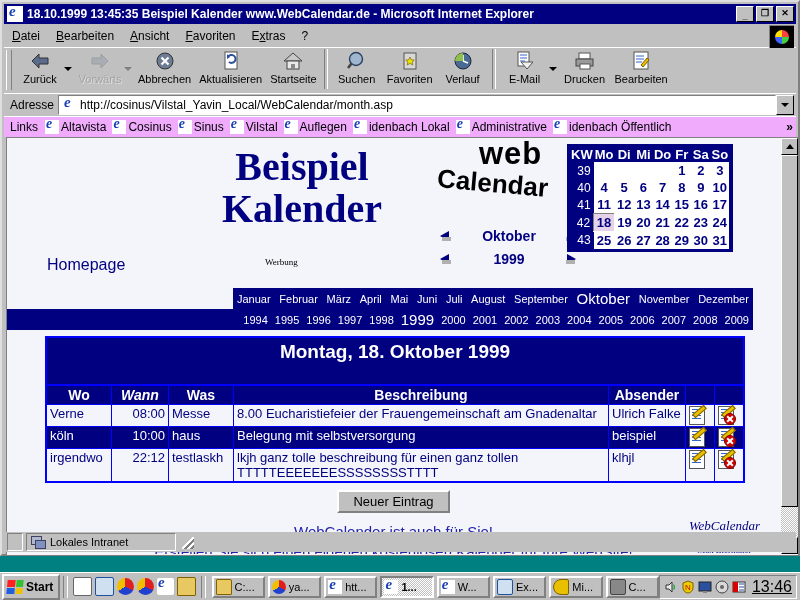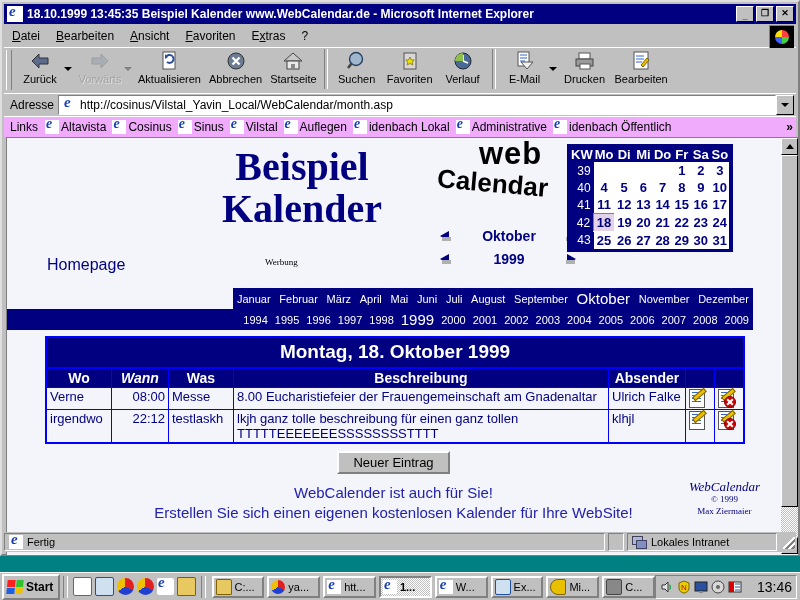--- a/index.html
+++ b/index.html
@@ -248,21 +248,21 @@
   }
   .years span{color:#fff;font-size:11px;}
   .years span.cur{font-size:15px;}
   
   .evtable{
     margin:6px 0 0 38px;width:700px;border-collapse:collapse;
     background:#000080;border:2px solid #0000ff;
   }
   .evtable .daytitle{
     background:#000080;color:#fff;text-align:center;
-    font-size:19px;font-weight:bold;padding:3px 0 4px 0;
+    font-size:19px;font-weight:bold;padding:3px 0 21px 0;
     border-bottom:2px solid #0000ff;
   }
   .evtable th{
     background:#000080;color:#fff;font-size:14px;font-weight:bold;
     padding:1px 3px;border:1px solid #0000ff;text-align:center;
     white-space:nowrap;
   }
   .evtable td{
     background:#f4f4fb;color:#000080;font-size:13px;
     padding:1px 3px;border:1px solid #0000ff;vertical-align:top;
@@ -388,21 +388,21 @@
     background:repeating-conic-gradient(#c0c0c0 0% 25%, #ffffff 0% 50%) 0 0/2px 2px;
     font-weight:bold;
   }
   .taskbtn .tico{width:14px;height:14px;margin-right:3px;flex:0 0 auto;position:relative;}
   .tray{
     display:flex;align-items:center;height:22px;margin-right:3px;padding:0 4px;gap:3px;
     border-top:1px solid #808080;border-left:1px solid #808080;
     border-right:1px solid #fff;border-bottom:1px solid #fff;
   }
   .trayico{width:14px;height:14px;position:relative;}
-  .traytime{font-size:14px;margin-left:12px;}
+  .traytime{font-size:16px;margin-left:3px;text-decoration:underline;}
   
   .g-folder{background:#e8c860;border:1px solid #806000;border-radius:1px 2px 1px 1px;}
   .g-ie{background:#fff;overflow:hidden;}
   .g-ie:after{content:"e";position:absolute;left:1px;top:-4px;
     font-family:"Liberation Serif",serif;font-style:italic;font-size:15px;font-weight:bold;color:#1a3fb5;}
   .g-doc{background:#fff;border:1px solid #666;}
   .g-key{background:#e8c000;border:1px solid #806000;border-radius:50% 2px 2px 50%;}
   .g-cam{background:#888;border:1px solid #444;border-radius:2px;}
   .g-mag{background:#cfe0f0;border:1px solid #2050a0;border-radius:2px;}
   .g-ball{border-radius:50%;background:conic-gradient(#e02020 0 33%,#2040d0 0 66%,#f0c000 0 100%);}
@@ -457,36 +457,36 @@
             <path d="M13 4 L20 11 L13 18 L13 14 L4 14 L4 8 L13 8 Z" fill="#8f98a8" stroke="#777" stroke-width="1"></path>
           </svg>
       </div>
       <div class="lb">Vorwärts</div>
     </div>
     <div class="dropmark dis"></div>
 
     <div class="tbtn">
       <div class="ic">
         <svg width="24" height="22" viewBox="0 0 24 22">
+            <circle cx="12" cy="11" r="8" fill="#6b7c93" stroke="#333"></circle>
+            <path d="M8.5 7.5 L15.5 14.5 M15.5 7.5 L8.5 14.5" stroke="#fff" stroke-width="2.2"></path>
+          </svg>
+      </div>
+      <div class="lb">Abbrechen</div>
+    </div>
+
+    <div class="tbtn">
+      <div class="ic">
+        <svg width="24" height="22" viewBox="0 0 24 22">
             <rect x="6" y="2" width="12" height="17" fill="#fff" stroke="#555"></rect>
             <path d="M9 7 a4 4 0 1 1 1 5" fill="none" stroke="#2a4fa0" stroke-width="2"></path>
             <path d="M8 4 L11 7 L8 9 Z" fill="#2a4fa0"></path>
           </svg>
       </div>
       <div class="lb">Aktualisieren</div>
-    </div>
-
-    <div class="tbtn">
-      <div class="ic">
-        <svg width="24" height="22" viewBox="0 0 24 22">
-            <circle cx="12" cy="11" r="8" fill="#6b7c93" stroke="#333"></circle>
-            <path d="M8.5 7.5 L15.5 14.5 M15.5 7.5 L8.5 14.5" stroke="#fff" stroke-width="2.2"></path>
-          </svg>
-      </div>
-      <div class="lb">Abbrechen</div>
     </div>
 
     <div class="tbtn">
       <div class="ic">
         <svg width="24" height="22" viewBox="0 0 24 22">
             <path d="M12 3 L21 11 L3 11 Z" fill="#c9c9c9" stroke="#444"></path>
             <rect x="6" y="11" width="12" height="8" fill="#e8e8e8" stroke="#444"></rect>
             <rect x="10" y="14" width="4" height="5" fill="#888"></rect>
           </svg>
       </div>
@@ -771,20 +771,29 @@
           <tbody id="events-body">
             <tr>
               <td>Verne</td>
               <td class="num">08:00</td>
               <td>Messe</td>
               <td>8.00 Eucharistiefeier der Frauengemeinschaft am Gnadenaltar</td>
               <td>Ulrich Falke</td>
               <td class="acts" style="width: 24px;"><span class="docico"><span class="sheet"></span><span class="pencil"></span></span></td>
               <td class="acts" style="width: 24px;"><span class="docico"><span class="sheet"></span><span class="pencil"></span><span class="xmark"></span></span></td>
             </tr>
+            <tr class="hl">
+              <td>köln</td>
+              <td class="num">10:00</td>
+              <td>haus</td>
+              <td>Belegung mit selbstversorgung</td>
+              <td>beispiel</td>
+              <td class="acts" style="width: 24px;"><span class="docico"><span class="sheet"></span><span class="pencil"></span></span></td>
+              <td class="acts" style="width: 24px;"><span class="docico"><span class="sheet"></span><span class="pencil"></span><span class="xmark"></span></span></td>
+            </tr>
             <tr>
               <td>irgendwo</td>
               <td class="num">22:12</td>
               <td>testlaskh</td>
               <td>lkjh ganz tolle beschreibung für einen ganz tollen TTTTTEEEEEEESSSSSSSSTTTT</td>
               <td>klhjl</td>
               <td class="acts" style="width: 24px;"><span class="docico"><span class="sheet"></span><span class="pencil"></span></span></td>
               <td class="acts" style="width: 24px;"><span class="docico"><span class="sheet"></span><span class="pencil"></span><span class="xmark"></span></span></td>
             </tr>
           </tbody>
@@ -810,24 +819,20 @@
       <div class="sb-track">
         <div class="sb-thumb"></div>
       </div>
       <div class="sb-btn sb-dn" style="position:absolute;bottom:0;left:0;">
           <i></i>
         </div>
     </div>
   </div>
 
   <div class="statusbar">
-    <div class="sbcell sb-main">
-      <span class="addr-ico" style="width:14px;height:14px;margin:0 4px 0 0;"></span>
-      <span>Fertig</span>
-    </div>
     <div class="sb-gap"></div>
     <div class="sbcell sb-zone">
       <span class="zone-ico"></span>
       <span>Lokales Intranet</span>
     </div>
     <div class="sb-resize"></div>
   </div>
 </div>
 
 <div class="taskbar">

